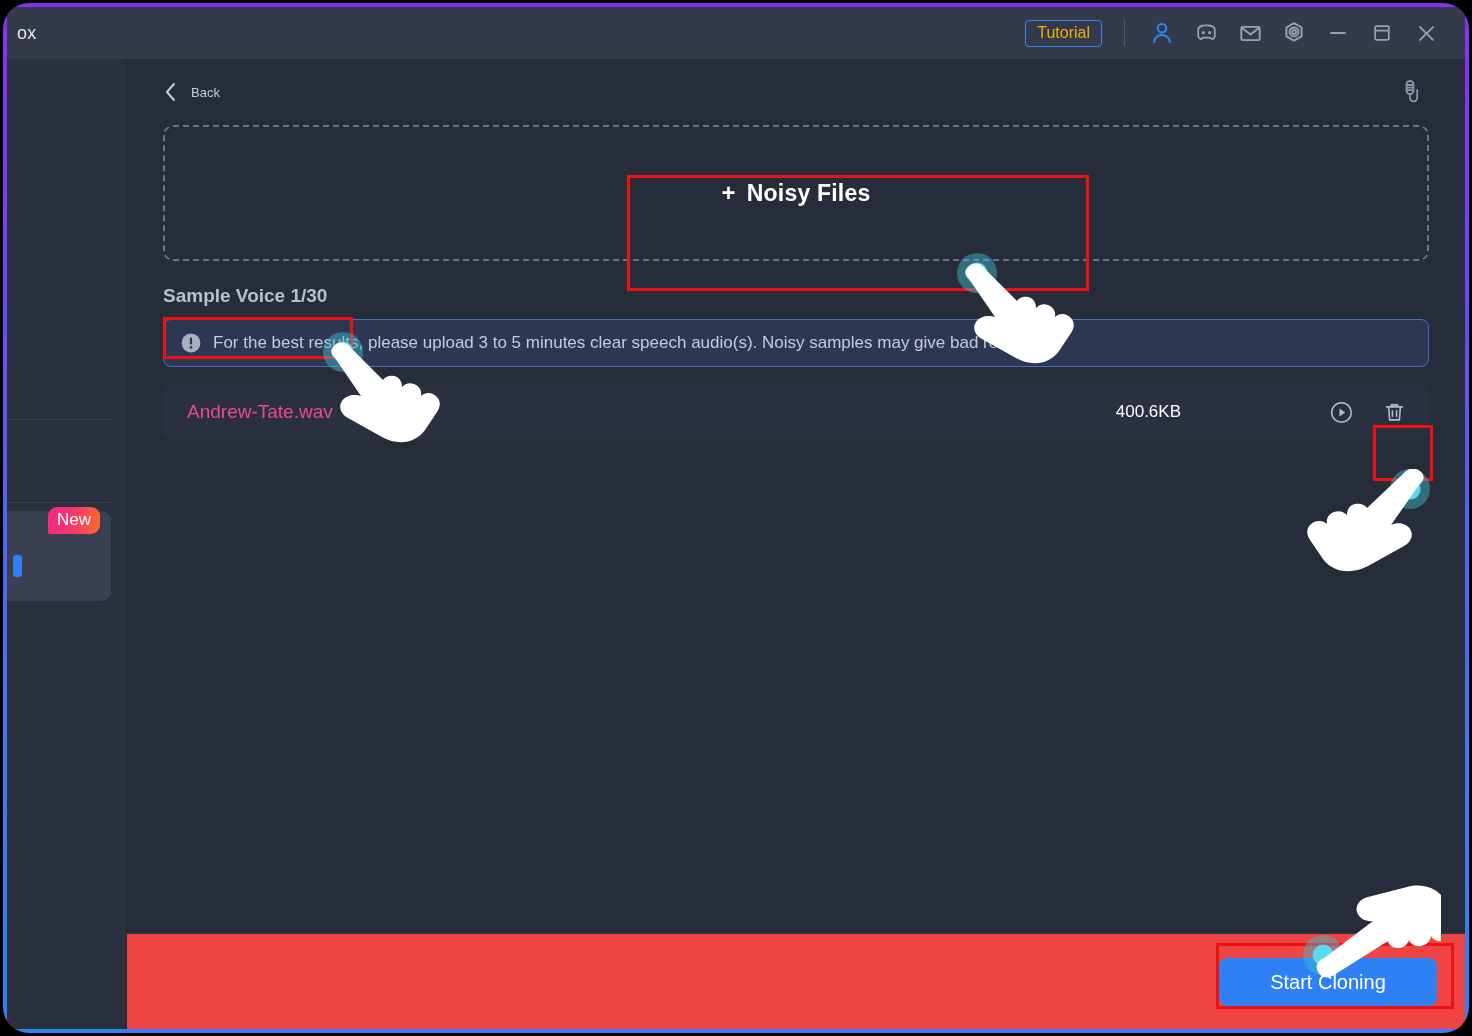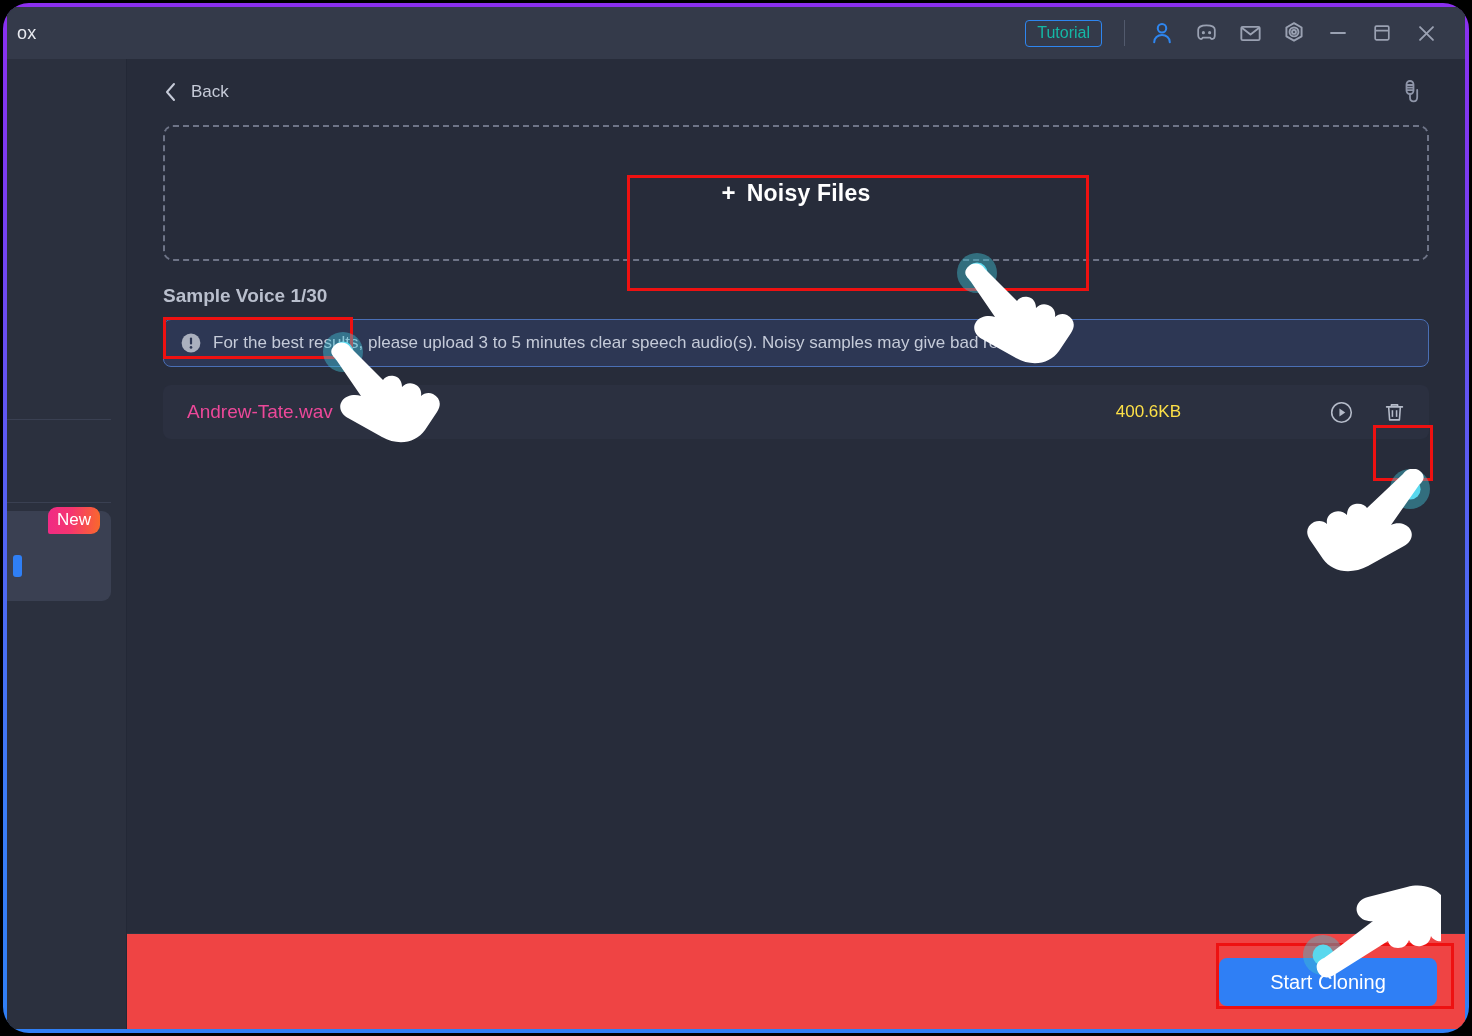--- a/index.html
+++ b/index.html
@@ -44,21 +44,21 @@
   }
   #titlebar-right {
     margin-left: auto;
     display: flex; align-items: center;
     height: 100%;
     padding-right: 22px;
   }
   #tutorial-button {
     border: 1px solid #2e86f0;
     border-radius: 4px;
-    color: #14b8a6;
+    color: #eab308;
     font-size: 16px;
     padding: 3px 11px 4px;
     background: transparent;
     margin-right: 22px;
   }
   .tb-divider {
     width: 1px; height: 26px;
     background: #525a6d;
     margin-right: 20px;
   }
@@ -137,21 +137,21 @@
 
   #content-header {
     height: 66px;
     display: flex; align-items: center;
     padding: 0 36px 0 36px;
     flex: 0 0 66px;
   }
   #back-button {
     display: flex; align-items: center;
     color: #c6cbd8;
-    font-size: 17px;
+    font-size: 13px;
   }
   #back-chevron { margin-right: 13px; display: flex; }
   #mic-jack-icon { margin-left: auto; display: flex; }
 
   #content-scroll {
     flex: 1;
     position: relative;
     padding: 0 36px;
   }
 
@@ -209,21 +209,21 @@
     border-radius: 8px;
     display: flex; align-items: center;
     padding: 0 22px 0 24px;
   }
   #file-name {
     color: #ec4899;
     font-size: 19px;
   }
   #file-size {
     margin-left: auto;
-    color: #fde047;
+    color: #ffffff;
     font-size: 17px;
   }
   #play-button { margin-left: 148px; display: flex; }
   #delete-button { margin-left: 28px; display: flex; }
 
   
   #content-footer {
     flex: 0 0 96px;
     background: #ef4444;
     border-top: 1px solid #2f3442;

